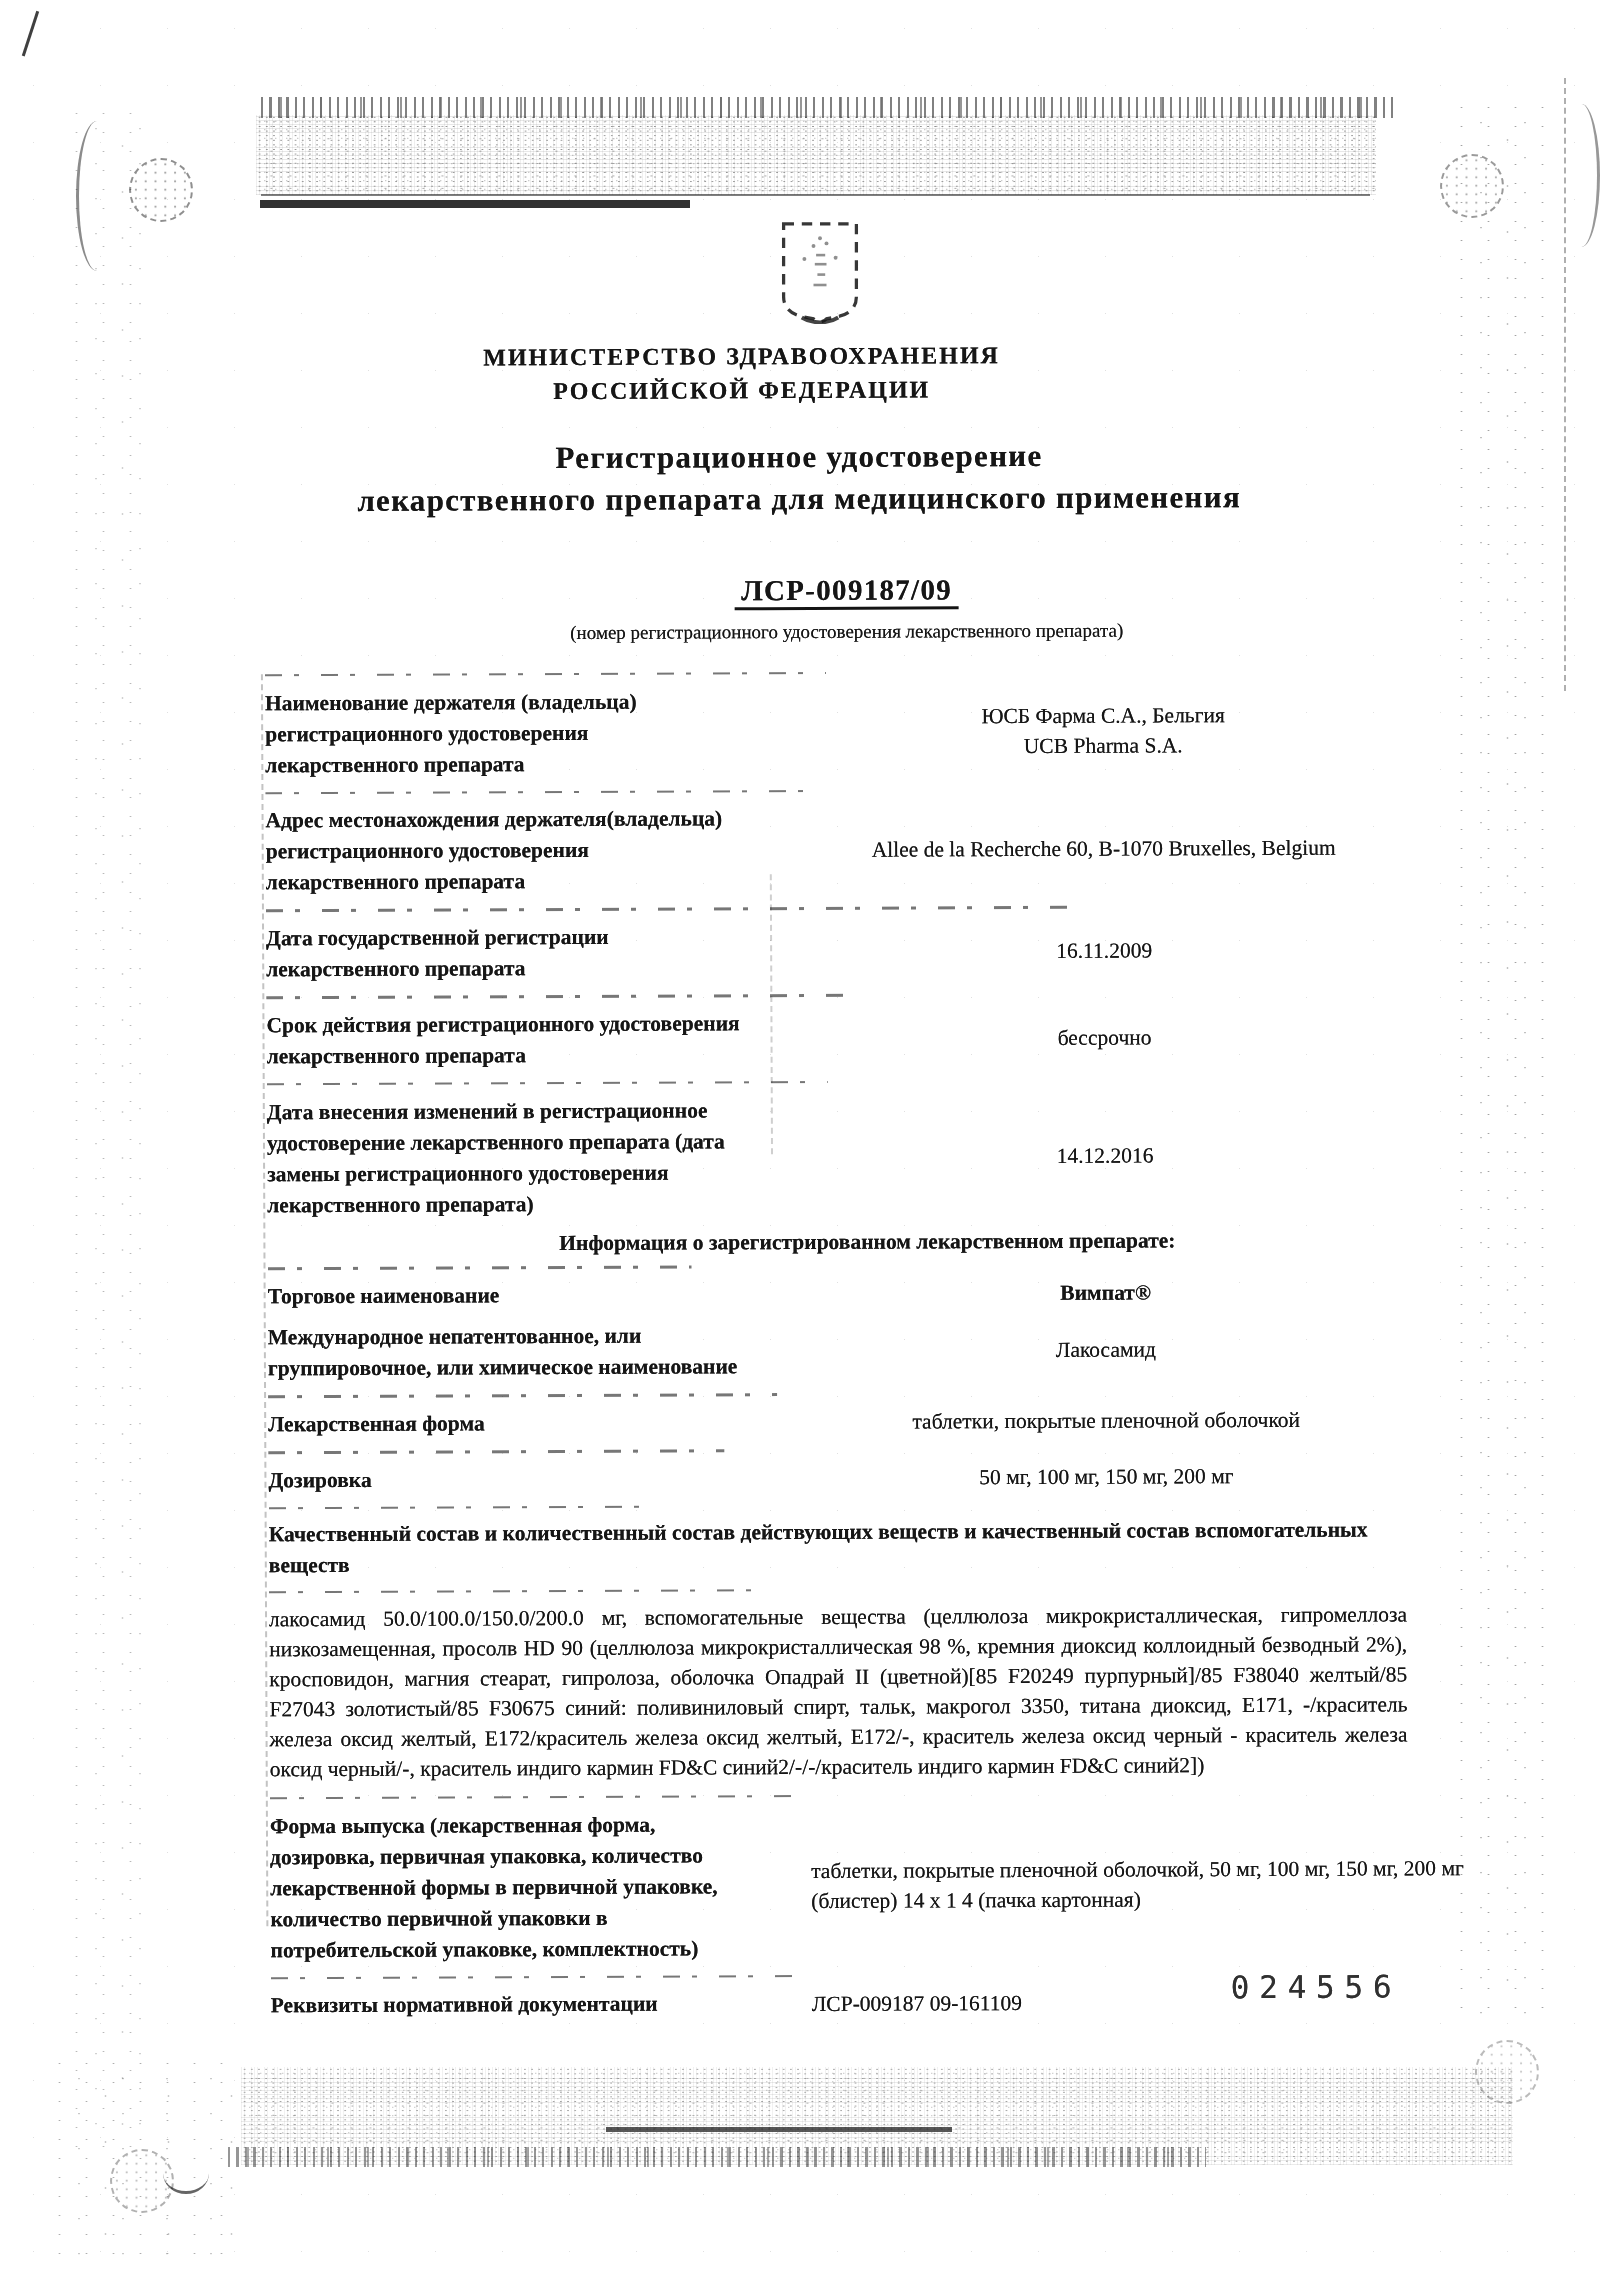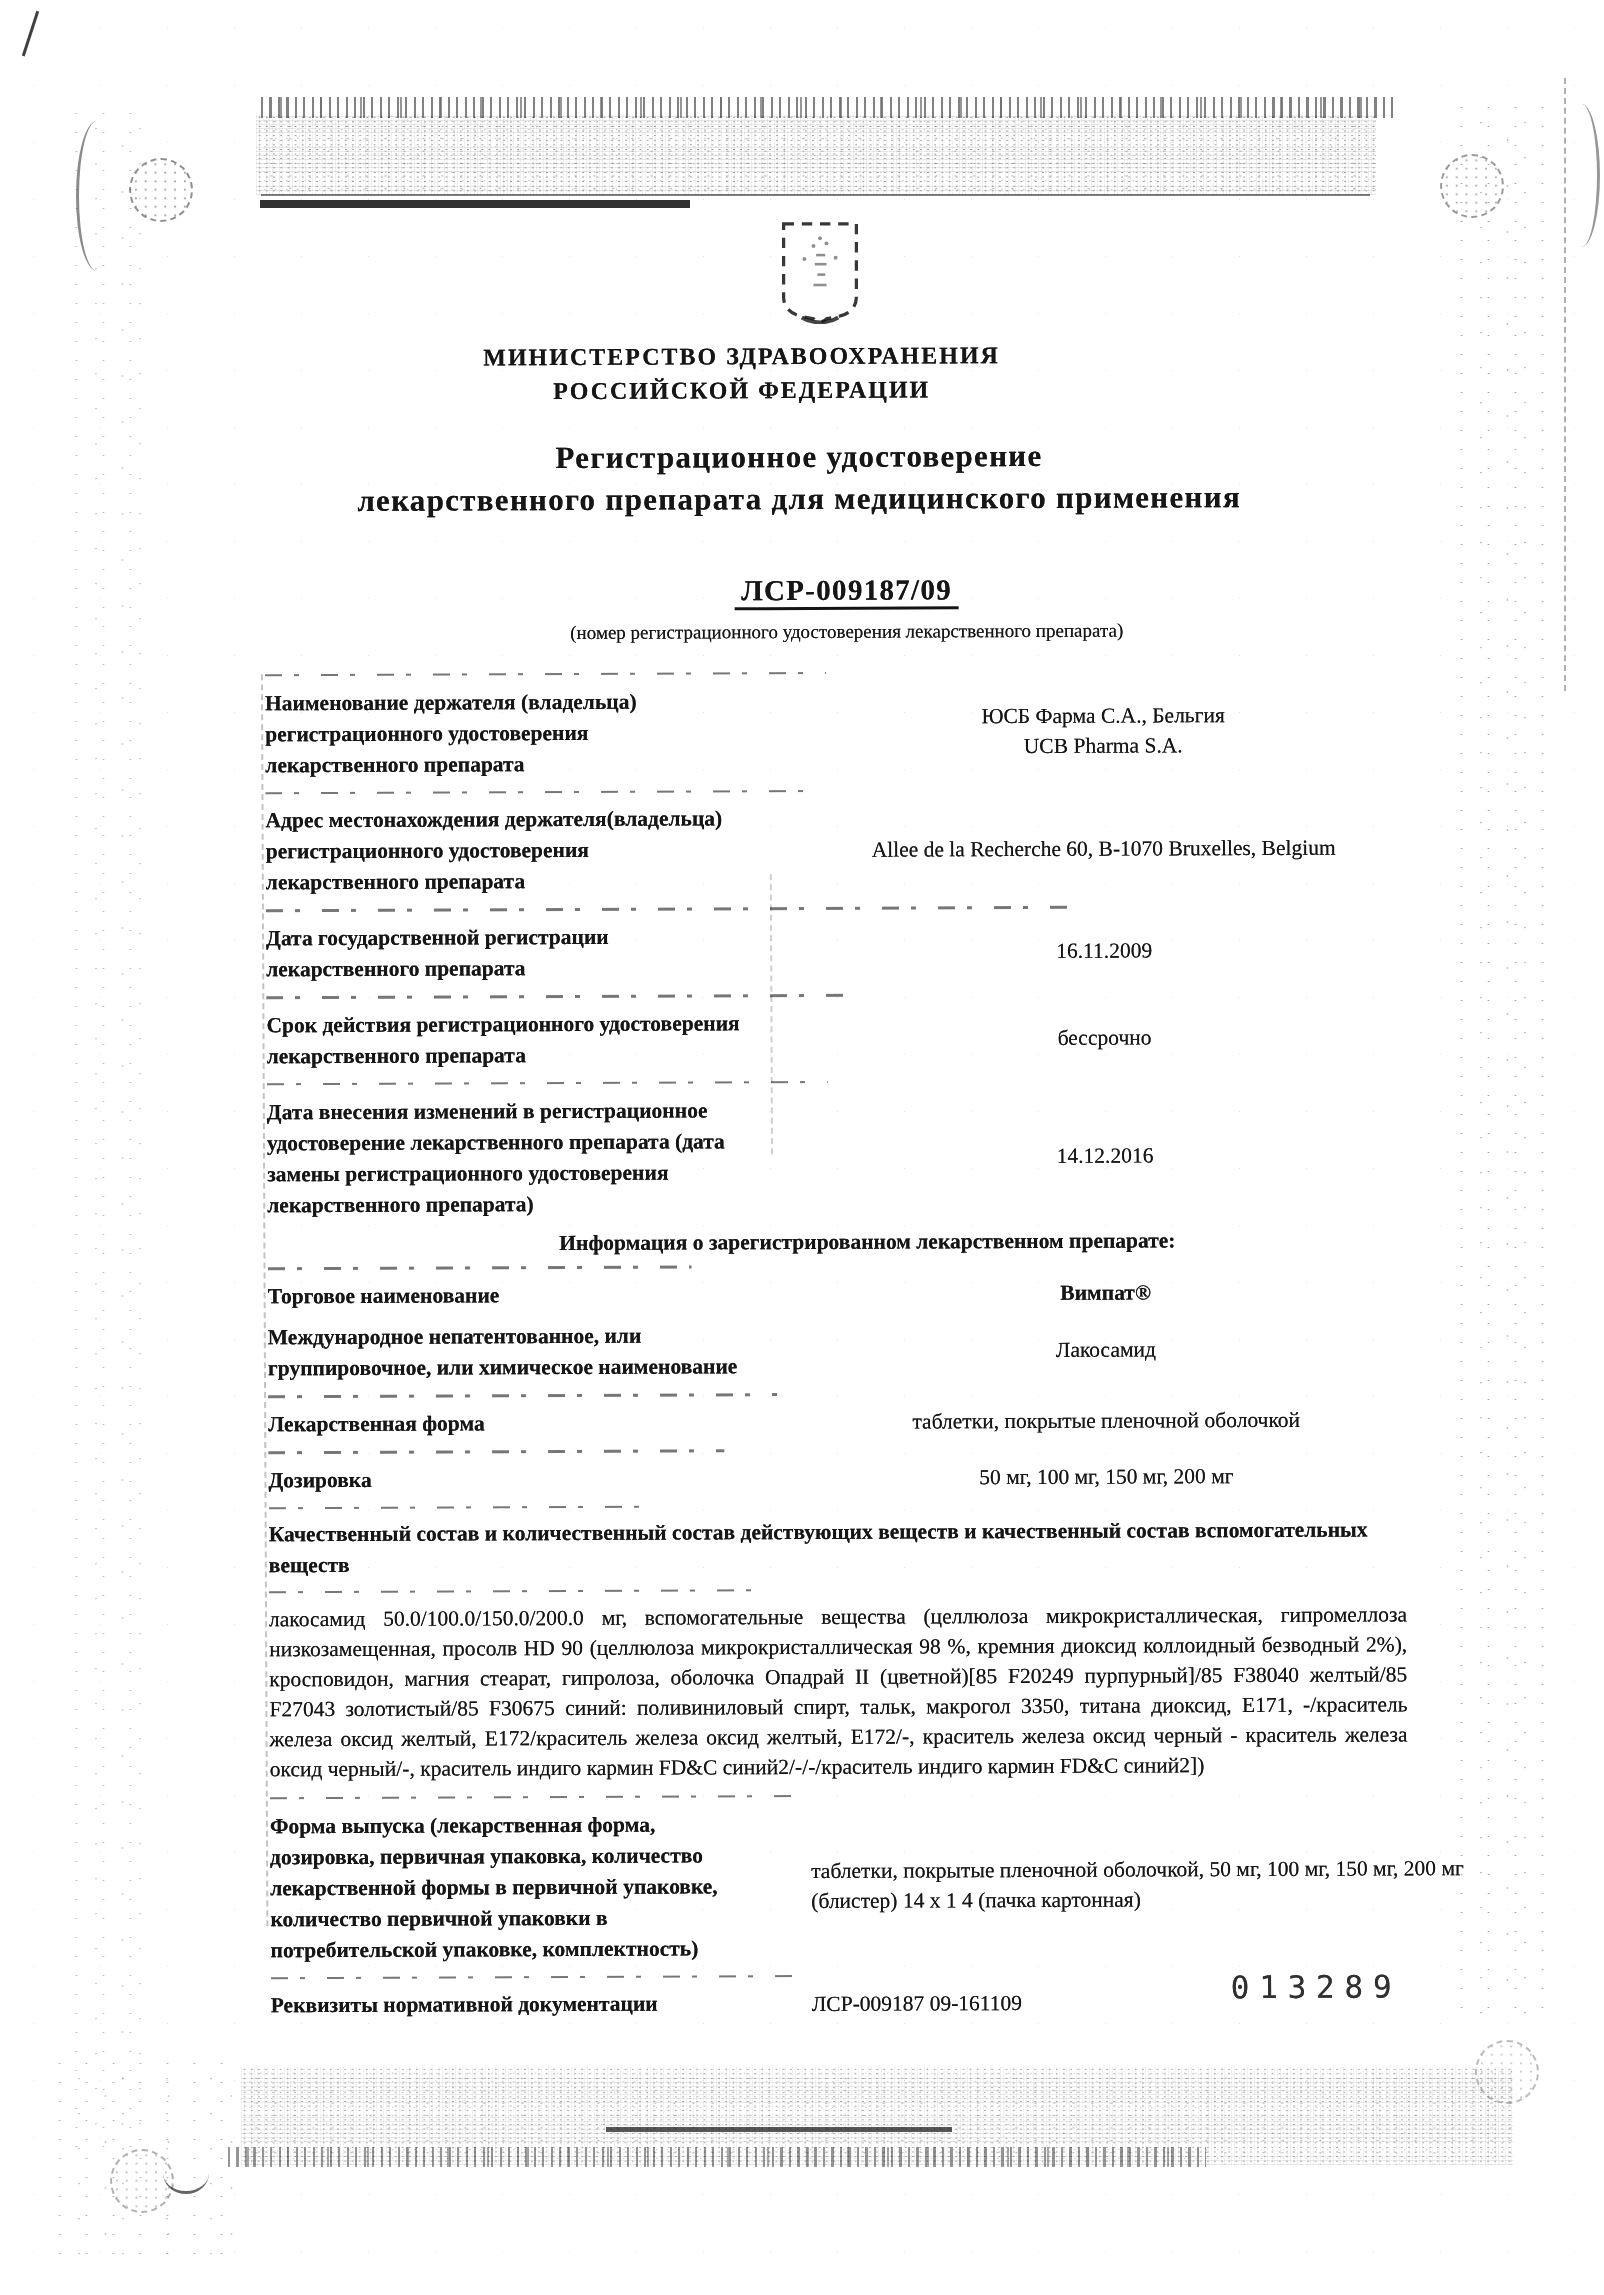--- a/index.html
+++ b/index.html
@@ -196,17 +196,17 @@
       <div class="row">
         <div class="lbl">Реквизиты нормативной документации</div>
         <div class="val val-left">ЛСР-009187 09-161109</div>
       </div>
 
     </div>
 
     <div class="vline" style="top:672px;left:263px;height:1252px;opacity:.75;"></div>
     <div class="vline" style="top:874px;left:771px;height:280px;opacity:.6;"></div>
 
-    <div class="serial">013289</div>
+    <div class="serial">024556</div>
 
   </div>
 </div>
 
 
 </body></html>

